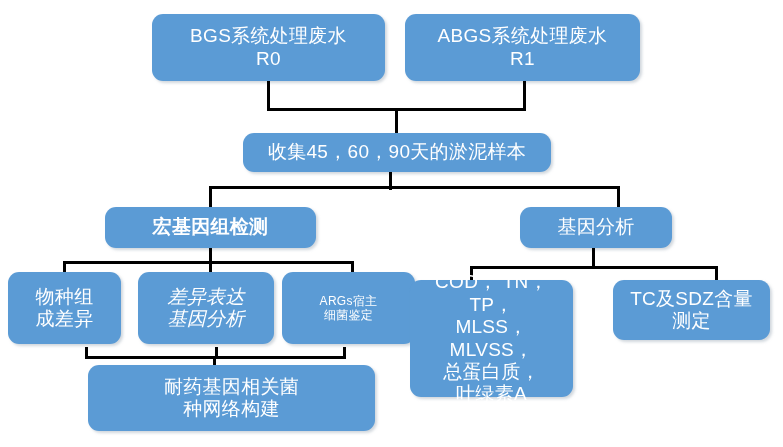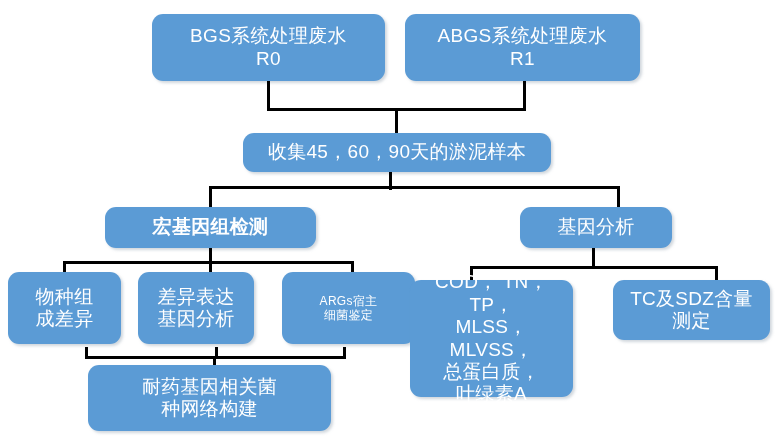--- a/index.html
+++ b/index.html
@@ -68,33 +68,33 @@
 
   <div class="conn v" style="left:209px; top:248px; height:16px;"></div>
   <div class="conn h" style="left:63px; top:261px; width:291px;"></div>
   <div class="conn v" style="left:63px; top:261px; height:12px;"></div>
   <div class="conn v" style="left:209px; top:261px; height:12px;"></div>
   <div class="conn v" style="left:351px; top:261px; height:12px;"></div>
 
   <div class="node" style="left:8px; top:272px; width:113px; height:72px; font-size:19px;">物种组
 成差异</div>
 
-  <div class="node" style="left:138px; top:272px; width:116px; height:72px; font-size:19px;">差异表达
+  <div class="node" style="left:138px; top:272px; width:136px; height:72px; font-size:19px;font-style:italic;">差异表达
 基因分析</div>
 
   <div class="node" style="left:282px; top:272px; width:133px; height:72px; font-size:12px;">ARGs宿主
 细菌鉴定</div>
 
   <div class="conn v" style="left:85px; top:347px; height:11px;"></div>
   <div class="conn v" style="left:215px; top:347px; height:11px;"></div>
   <div class="conn v" style="left:343px; top:347px; height:11px;"></div>
   <div class="conn h" style="left:85px; top:356px; width:261px;"></div>
   <div class="conn v" style="left:213px; top:356px; height:12px;"></div>
 
-  <div class="node" style="left:88px; top:365px; width:243px; height:66px; font-size:19px;">耐药基因相关菌
+  <div class="node" style="left:88px; top:365px; width:287px; height:66px; font-size:19px;">耐药基因相关菌
 种网络构建</div>
 
   <div class="conn v" style="left:592px; top:248px; height:20px;"></div>
   <div class="conn h" style="left:470px; top:266px; width:248px;"></div>
   <div class="conn v" style="left:470px; top:266px; height:14px;"></div>
   <div class="conn v" style="left:715px; top:266px; height:14px;"></div>
 
   <div class="node" style="left:410px; top:280px; width:163px; height:117px; font-size:19px;">COD， TN， TP，
 MLSS， MLVSS，
 总蛋白质，

